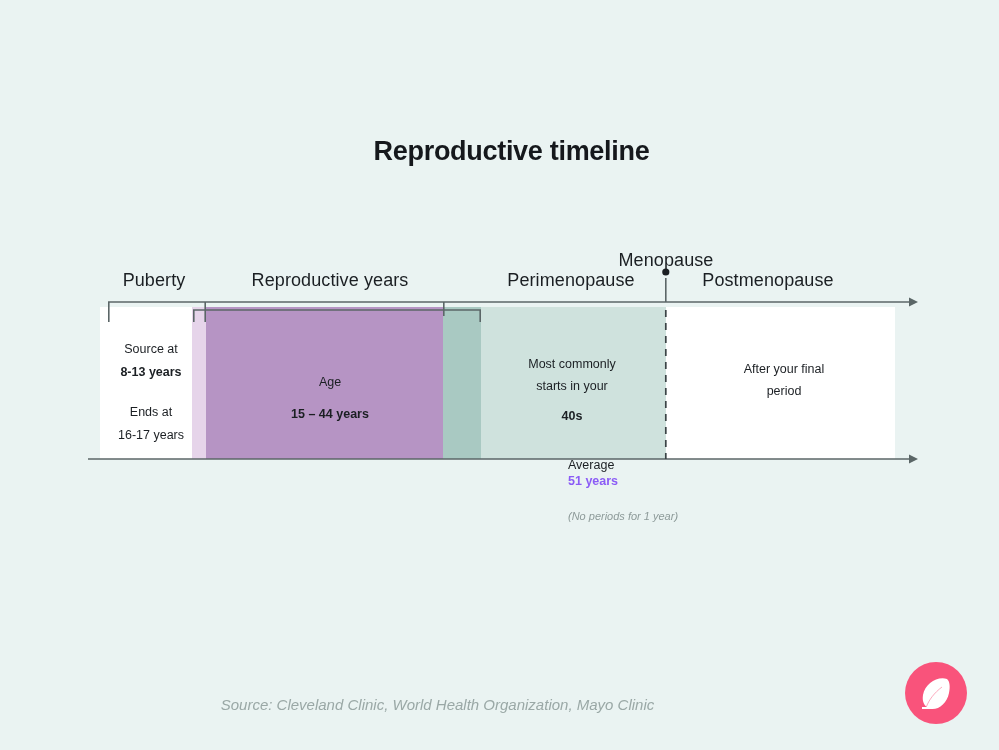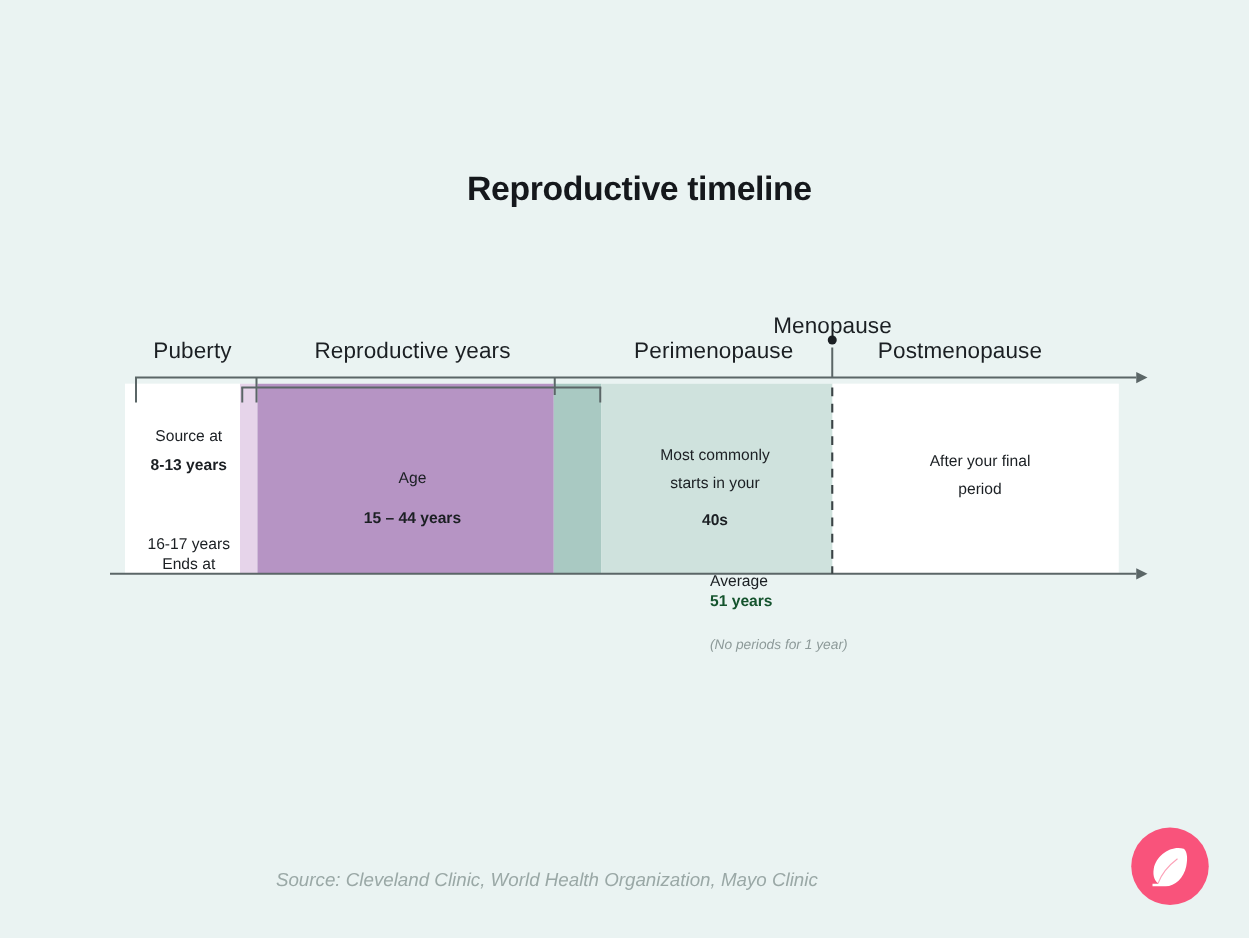--- a/index.html
+++ b/index.html
@@ -88,21 +88,21 @@
 
   
   .meno-annotation {
     position: absolute;
     left: 568px;
     top: 458px;
     width: 196px;
     text-align: left;
   }
   .meno-annotation .ann-line1 { font-size: 12.5px; color:#1b1f23; }
-  .meno-annotation .ann-line2 { font-size: 12.5px; font-weight: bold; color:#14532d; margin-top:2px; }
+  .meno-annotation .ann-line2 { font-size: 12.5px; font-weight: bold; color:#8b5cf6; margin-top:2px; }
   .meno-annotation .ann-line3 { font-size: 11px; font-style: italic; color:#8d9a99; margin-top:22px; }
 
   
   .source {
     position: absolute;
     left: 0;
     top: 696px;
     width: 875px;
     text-align: center;
     font-size: 15px;
@@ -162,21 +162,21 @@
 </svg>
 
 <div class="phase-label puberty">Puberty</div>
 <div class="phase-label reproductive">Reproductive years</div>
 <div class="phase-label perimeno">Perimenopause</div>
 <div class="phase-label menopause">Menopause</div>
 <div class="phase-label postmeno">Postmenopause</div>
 
 <div class="band-text" style="left:100px; top:338px; width:102px;">Source at</div>
 <div class="band-text" style="left:100px; top:361px; width:102px; font-weight:bold;">8-13 years</div>
-<div class="band-text" style="left:100px; top:401px; width:102px;margin-top:39px;">Ends at</div>
+<div class="band-text" style="left:100px; top:401px; width:102px;">Ends at</div>
 <div class="band-text" style="left:100px; top:424px; width:102px; font-weight:normal;">16-17 years</div>
 
 <div class="band-text" style="left:236px; top:371px; width:188px;">Age</div>
 <div class="band-text" style="left:236px; top:403px; width:188px; font-weight:bold;">15 – 44 years</div>
 
 <div class="band-text" style="left:484px; top:353px; width:176px;">Most commonly
 starts in your</div>
 <div class="band-text" style="left:484px; top:405px; width:176px; font-weight:bold;">40s</div>
 
 <div class="band-text" style="left:676px; top:358px; width:216px;">After your final

